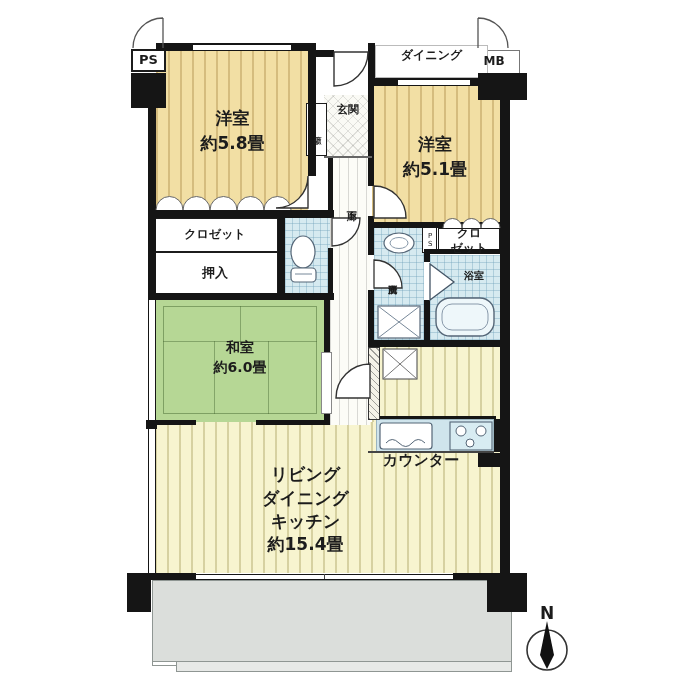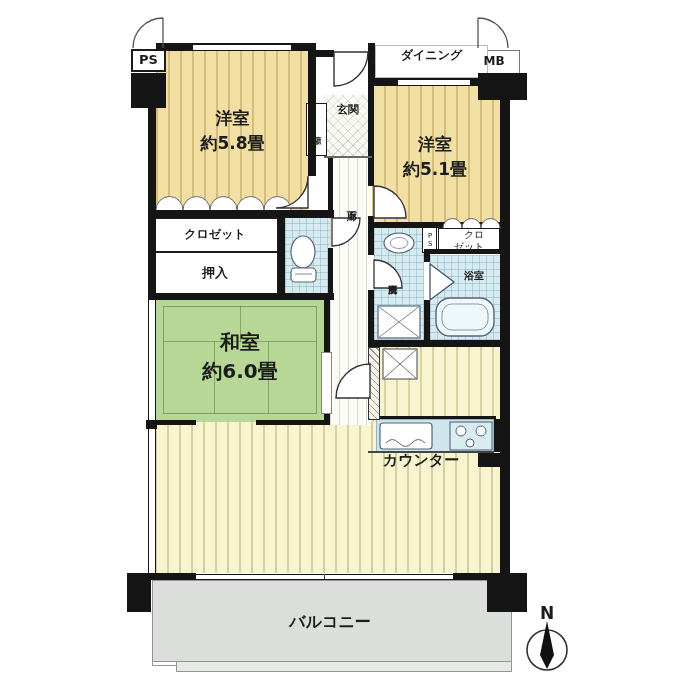--- a/index.html
+++ b/index.html
@@ -195,23 +195,26 @@
   <div class="label" style="left:160px;top:102px;width:145px;height:58px;font-size:17px;">洋室
 約5.8畳</div>
   <div class="label" style="left:370px;top:128px;width:130px;height:58px;font-size:17px;">洋室
 約5.1畳</div>
   <div class="label vlabel" style="left:308px;top:106px;width:17px;height:48px;font-size:8px;font-weight:normal;">下駄箱</div>
   <div class="label" style="left:324px;top:100px;width:48px;height:20px;font-size:11px;">玄関</div>
   <div class="label vlabel" style="left:343px;top:182px;width:16px;height:42px;font-size:10px;">廊下</div>
   <div class="label" style="left:152px;top:254px;width:126px;height:38px;font-size:13px;">押入</div>
   <div class="label" style="left:152px;top:220px;width:126px;height:30px;font-size:12px;">クロゼット</div>
   <div class="label vlabel" style="left:423px;top:228px;width:13px;height:23px;font-size:7px;font-weight:normal;">PS</div>
-  <div class="label" style="left:439px;top:229px;width:60px;height:23px;font-size:10px;line-height:1.2;font-weight:normal;text-align:right;">クロ
+  <div class="label" style="left:439px;top:229px;width:60px;height:23px;font-size:12px;line-height:1.2;font-weight:bold;">クロ
 ゼット</div>
   <div class="label vlabel" style="left:384px;top:252px;width:16px;height:52px;font-size:9px;">洗面所</div>
   <div class="label" style="left:446px;top:268px;width:56px;height:16px;font-size:10px;">浴室</div>
-  <div class="label" style="left:163px;top:328px;width:154px;height:58px;font-size:20px;">和室
+  <div class="label" style="left:163px;top:328px;width:154px;height:58px;font-size:14px;">和室
 約6.0畳</div>
   <div class="label" style="left:366px;top:453px;width:110px;height:15px;font-size:15px;">カウンター</div>
-  <div class="label" style="left:250px;top:610px;width:160px;height:24px;font-size:16px;">バルコニー</div>
+  <div class="label" style="left:228px;top:460px;width:155px;height:100px;font-size:17px;line-height:1.38;">リビング
+ダイニング
+キッチン
+約15.4畳</div>
   <div class="label" style="left:533px;top:603px;width:28px;height:20px;font-size:17px;">N</div>
 
 </div>
 
 </body></html>

